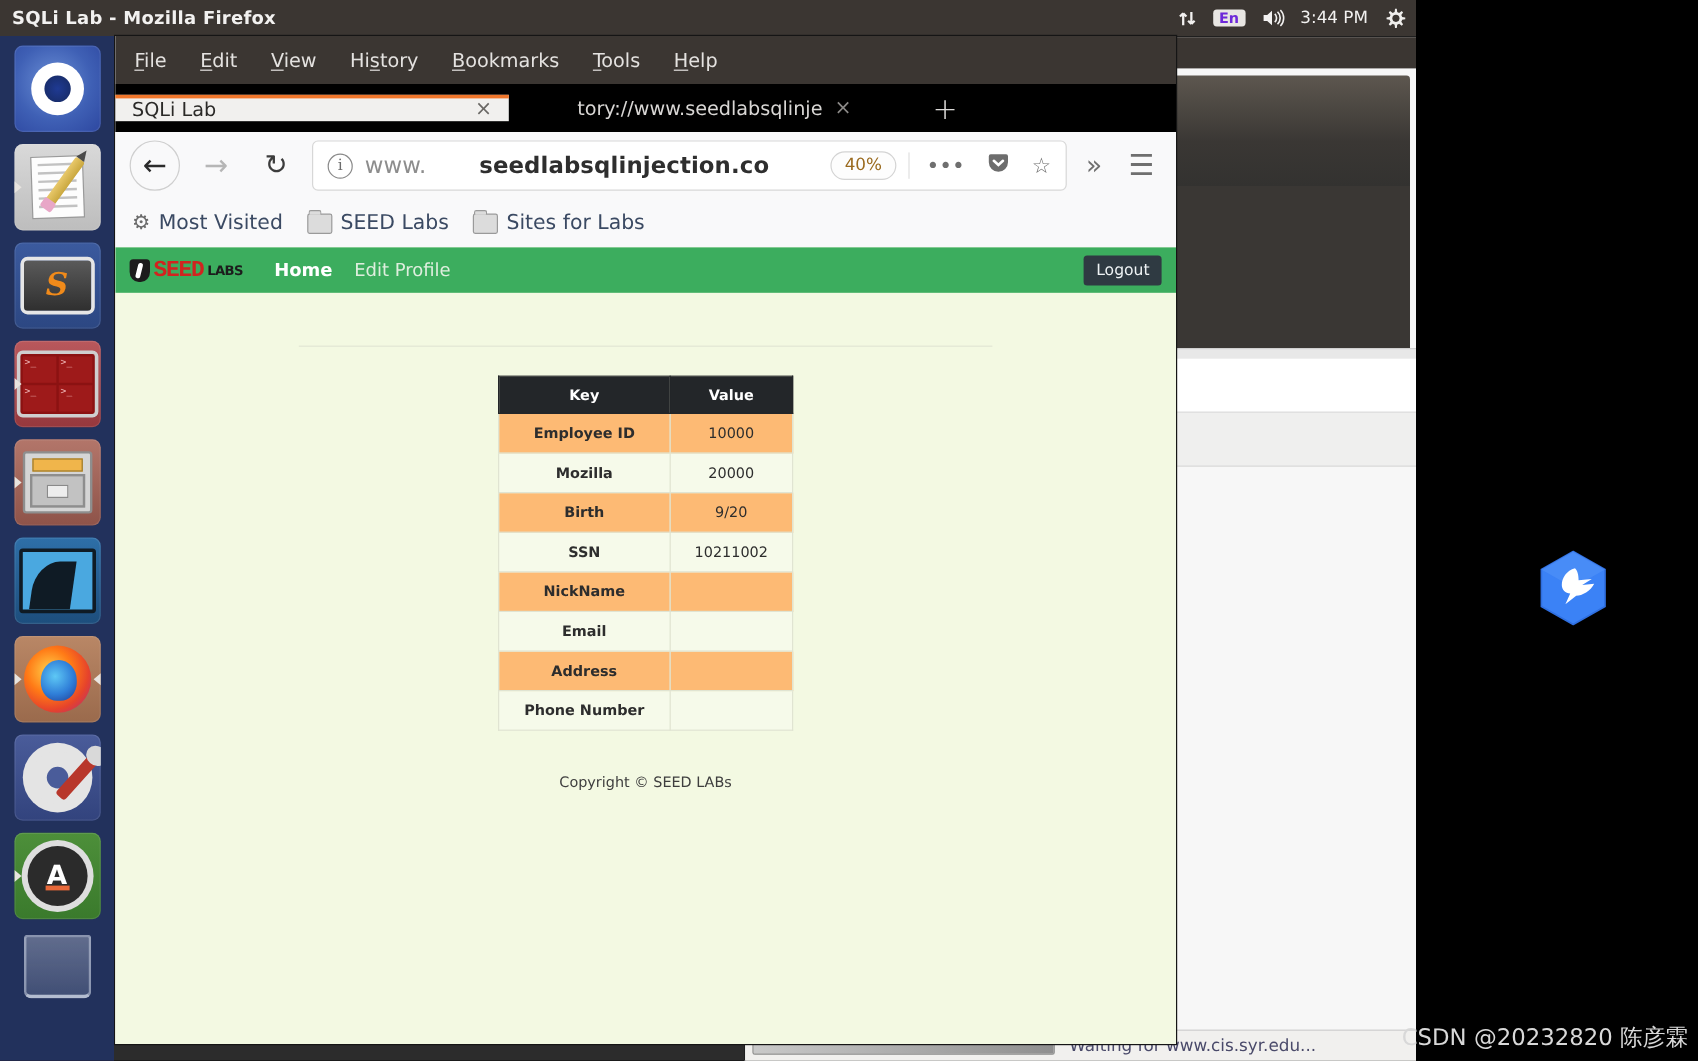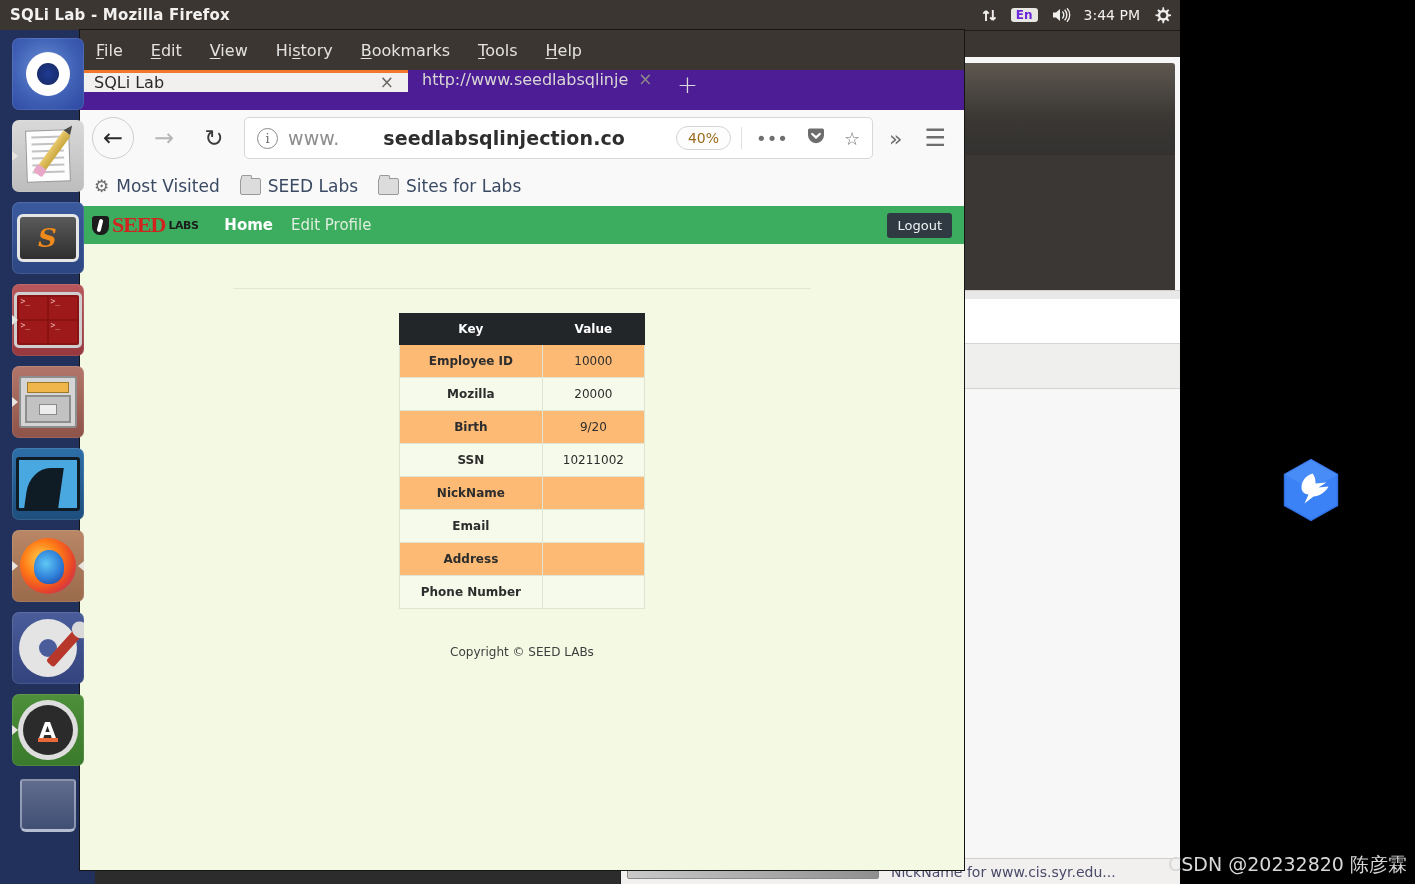--- a/index.html
+++ b/index.html
@@ -255,38 +255,38 @@
     background:linear-gradient(to right,#c9c9c9,#8f8f8f);
     border:1px solid #8a8a8a;border-radius:2px;
   }
   #bg-window .bgw-status .txt{
     margin-left:12px; font-size:14px; color:#4a4a6a;
     white-space:nowrap; overflow:hidden;
   }
 
   
   #firefox {
-    position: absolute; left: 80px; top: 30px;
+    position: absolute; left: 96px; top: 30px;
     width: 884px; height: 840px;
     background: #f9f9fa;
     box-shadow: 0 0 0 1px #151515;
     overflow: hidden;
   }
   #menubar {
     height: 40px; background: #3b3632;
     display: flex; align-items: center;
     padding-left: 16px; gap: 28px;
     color: #e4e2e0; font-size: 16px;
   }
   #menubar .mi { cursor: default; white-space: nowrap; }
   #menubar .mi u { text-decoration: underline; text-underline-offset: 2px; }
 
   #tabstrip {
-    height: 40px; background: #4c1d95;
-    display: flex; align-items: flex-start;
+    height: 40px; background: #000000;
+    display: flex; align-items: center; gap: 43px;
   }
   .tab {
     display: flex; align-items: center;
     padding: 0 14px; gap: 10px;
     font-size: 16px; color: #d9d7d5;
     max-width: 300px; position: relative;
   }
   .tab.active {
     background: #f1f0ee; color: #2b2a28;
     border-top: 3px solid #f0762b;
@@ -383,22 +383,22 @@
   .seed-shield {
     width: 17px; height: 19px; background:#1c1c1c;
     border-radius: 3px 3px 45% 45%;
     position: relative;
   }
   .seed-shield::after{
     content:""; position:absolute; left:6px; top:3px; width:4px; height:13px;
     background:#fff; transform: rotate(14deg); border-radius:2px;
   }
   .seed-word {
-    color:#d2231f; font-weight:bold; font-size:22px;
-    letter-spacing: -1px; font-family:Liberation Serif, serif;
+    color:#d2231f; font-weight:bold; font-size:19px;
+    letter-spacing: -1px; font-family:Liberation Mono, monospace;
   }
   .seed-labs { color:#1c1c1c; font-weight:bold; font-size:11px; letter-spacing:-.5px;}
   .nav-link { color:#ffffff; font-size:15px; font-weight:bold; margin-right:18px;}
   .nav-link.muted { color:#dfeede; font-weight:normal; }
   .logout-btn {
     margin-left:auto; background:#2f3a42; color:#eef2f4;
     font-size:13px; padding: 5px 10px; border-radius: 3px;
   }
 
   #content { padding-top: 22px; }
@@ -459,21 +459,21 @@
       <div class="bgw-title"></div>
       <div class="bgw-head"></div>
       <div class="bgw-body"></div>
       <div class="bgw-sep"></div>
       <div class="bgw-row"></div>
       <div class="bgw-row alt"></div>
       <div class="bgw-row tall"></div>
       <div class="bgw-green"></div>
       <div class="bgw-status">
         <div class="bar"></div>
-        <div class="txt">NickName for www.cis.syr.edu...</div>
+        <div class="txt">Waiting for www.cis.syr.edu...</div>
       </div>
     </div>
 
     <div id="top-panel">
       <div id="window-title">SQLi Lab - Mozilla Firefox</div>
       <div id="tray">
         <div class="tray-item">
           <svg width="17" height="17" viewBox="0 0 17 17">
             <path d="M5 14 L5 4 M5 4 L2.3 6.7 M5 4 L7.7 6.7" stroke="#f2f1f0" stroke-width="1.9" fill="none"></path>
             <path d="M11.8 3 L11.8 13 M11.8 13 L9.1 10.3 M11.8 13 L14.5 10.3" stroke="#f2f1f0" stroke-width="1.9" fill="none"></path>
@@ -568,21 +568,21 @@
         <span class="mi"><u>T</u>ools</span>
         <span class="mi"><u>H</u>elp</span>
       </div>
 
       <div id="tabstrip">
         <div class="tab active">
           <span class="label">SQLi Lab</span>
           <span class="tclose">×</span>
         </div>
         <div class="tab">
-          <span class="label">http://www.seedlabsqlinje</span>
+          <span class="label">tory://www.seedlabsqlinje</span>
           <span class="tclose">×</span>
         </div>
         <div id="newtab">+</div>
       </div>
 
       <div id="navbar">
         <div class="navbtn back">←</div>
         <div class="navbtn fwd">→</div>
         <div class="navbtn reload">↻</div>
         <div id="urlbar">

